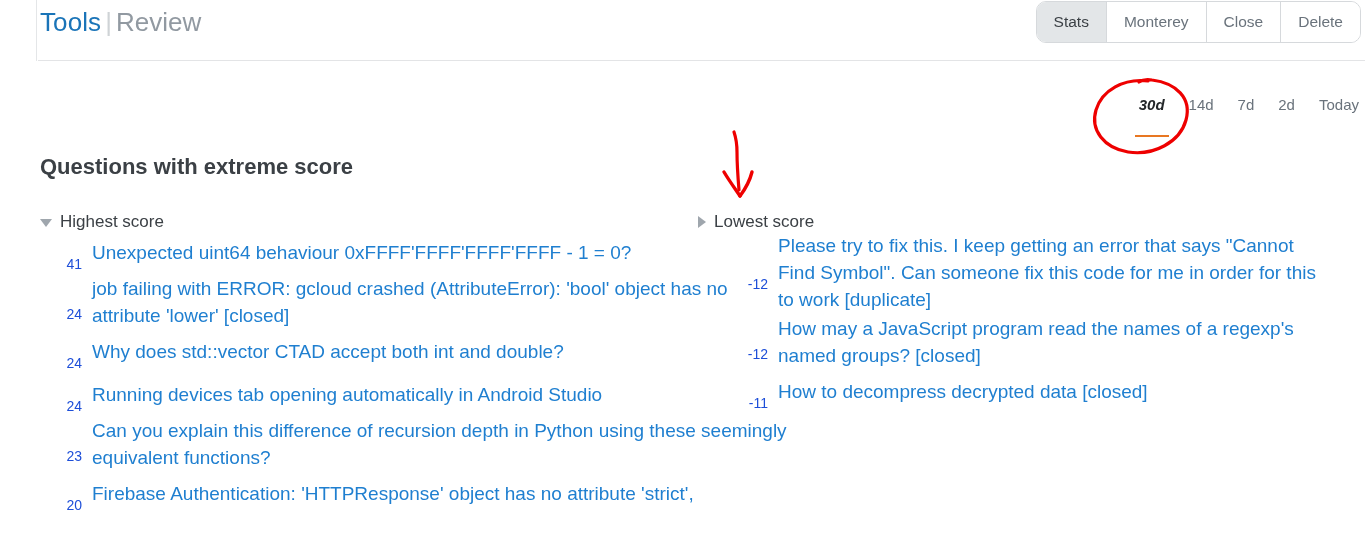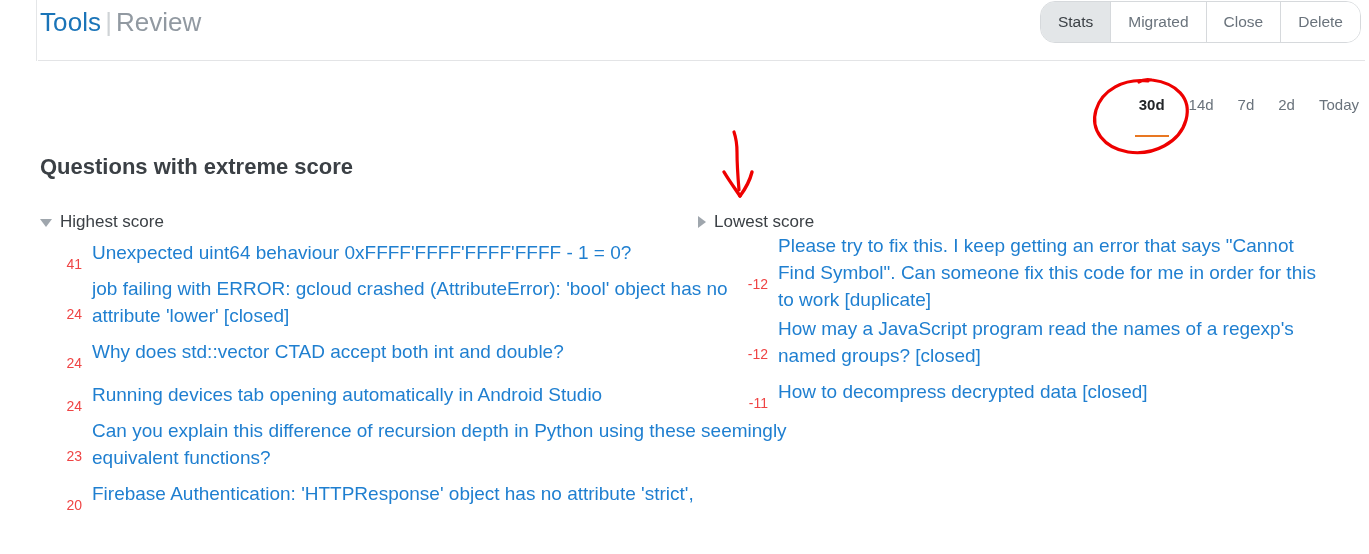--- a/index.html
+++ b/index.html
@@ -51,21 +51,21 @@
   .brand-review {
     color: #9199a1;
   }
 
   
   .btn-group {
     position: absolute;
     right: 4px; top: 1px;
     display: flex;
     border: 1px solid #d6d9dc;
-    border-radius: 15px;
+    border-radius: 10px;
     overflow: hidden;
     background: #fff;
     height: 42px;
   }
   .btn-group .btn {
     display: flex;
     align-items: center;
     justify-content: center;
     padding: 0 17px;
     font-size: 15.5px;
@@ -95,20 +95,21 @@
     position: relative;
     font-size: 15px;
     color: #6a737c;
     cursor: pointer;
     white-space: nowrap;
     padding-bottom: 4px;
   }
   .period-tab.active {
     color: #232629;
     font-weight: bold;
+    font-style: italic;
   }
   .period-tab.active::after {
     content: "";
     position: absolute;
     left: -4px; right: -4px;
     bottom: -20px;
     height: 2px;
     background: #e87722;
   }
 
@@ -160,21 +161,21 @@
   .q-row {
     display: flex;
     align-items: center;
     margin-bottom: 2px;
   }
   .q-score {
     flex: 0 0 auto;
     width: 52px;
     text-align: right;
     font-size: 14px;
-    color: #ef4444;
+    color: #1d4ed8;
     padding-right: 10px;
     line-height: 18px;
     margin-top: 23px;
   }
   .q-title {
     font-size: 19px;
     line-height: 27px;
     color: #2779bd;
     color: #1f7fd0;
     text-decoration: none;
@@ -200,21 +201,21 @@
   <div class="left-rail"></div>
 
   <div class="header">
 
     <div class="brand">
       <span class="brand-tools">Tools</span><span class="brand-sep">|</span><span class="brand-review">Review</span>
     </div>
 
     <div class="btn-group">
       <button class="btn selected">Stats</button>
-      <button class="btn">Migrated</button>
+      <button class="btn">Monterey</button>
       <button class="btn">Close</button>
       <button class="btn">Delete</button>
     </div>
   </div>
 
   <div class="period-tabs">
     <span class="period-tab active">30d</span>
     <span class="period-tab">14d</span>
     <span class="period-tab">7d</span>
     <span class="period-tab">2d</span>

